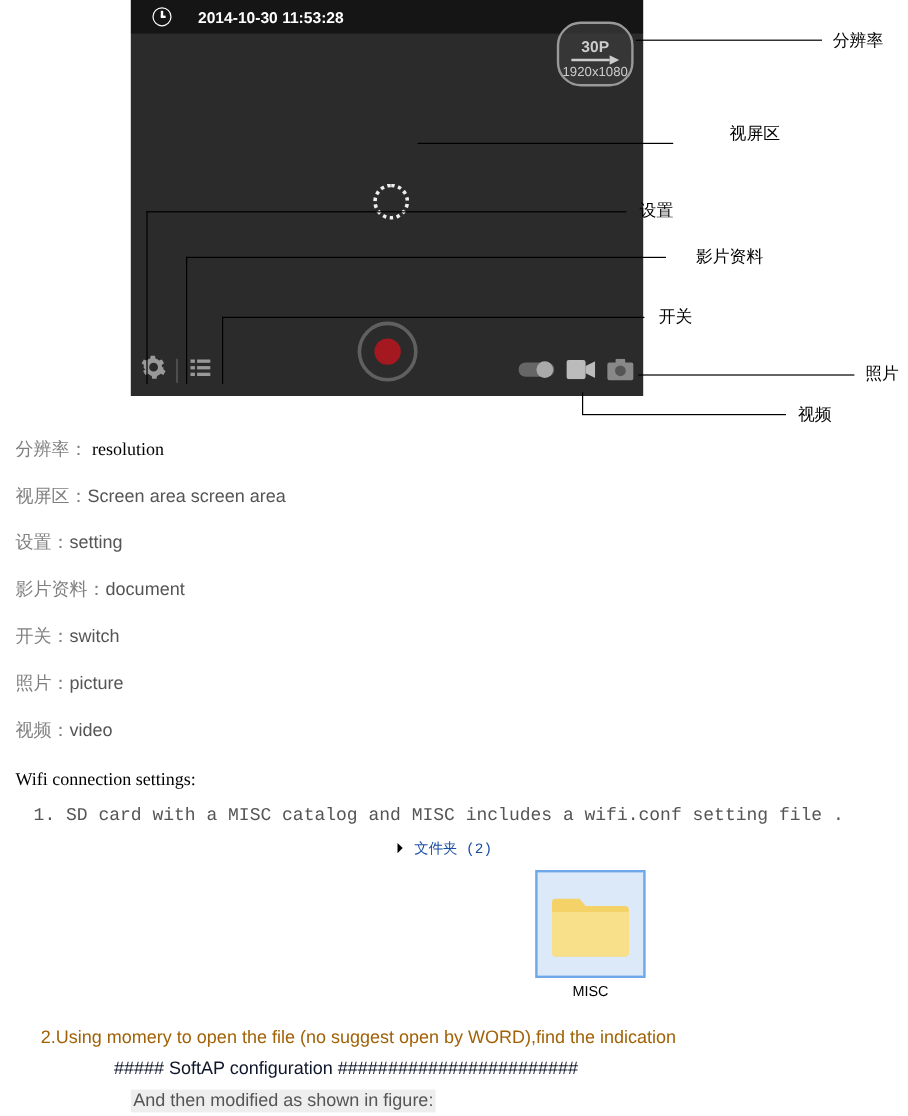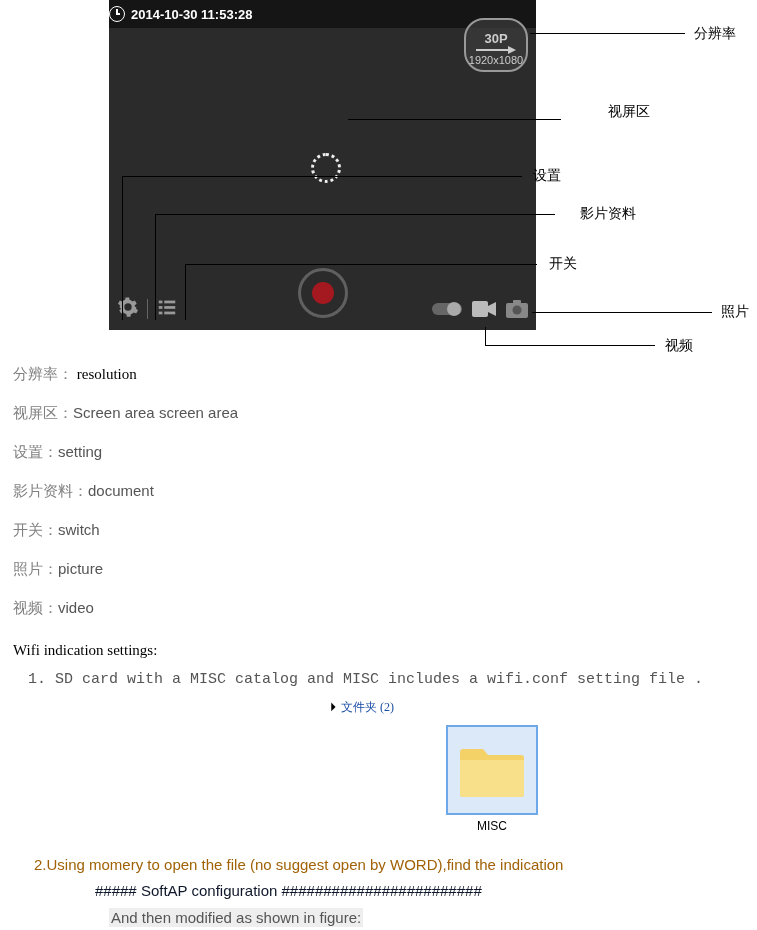--- a/index.html
+++ b/index.html
@@ -28,25 +28,26 @@
   }
   .camera-topbar {
     position: absolute;
     top: 0;
     left: 0;
     right: 0;
     height: 28px;
     background: rgba(0,0,0,0.5);
     display: flex;
     align-items: center;
-    padding-left: 0;
+    padding-left: 18px;
     color: #fff;
     font-family: Arial, sans-serif;
     font-size: 13px;
     font-weight: bold;
+    gap: 16px;
   }
   .clock-icon {
     width: 14px;
     height: 14px;
     border: 1.5px solid #fff;
     border-radius: 50%;
     margin-right: 6px;
     position: relative;
   }
   .clock-icon::before {
@@ -178,21 +179,21 @@
     left: 326px;
     top: 697px;
     width: 228px;
     height: 146px;
     border: 0;
     background: #fff;
   }
   .folder-fig .crumb {
     position: absolute;
     left: 4px; top: 2px;
-    font-family: Liberation Serif, serif;
+    font-family: Liberation Mono, monospace;
     font-size: 12px;
     color: #1a4ea3;
   }
   .folder-fig .crumb .caret {
     color: #000; margin-right: 2px;
   }
   .folder {
     position: absolute;
     top: 28px;
     width: 100px;
@@ -339,21 +340,21 @@
     <p><span>分辨率：</span><span class="black" style="font-family:'Times New Roman',serif"> resolution</span></p>
     <p><span>视屏区：</span><span class="gray2" style="font-family:Arial">Screen area screen area</span></p>
     <p><span>设置：</span><span class="gray2" style="font-family:Arial">setting</span></p>
     <p><span>影片资料：</span><span class="gray2" style="font-family:Arial">document</span></p>
     <p><span>开关：</span><span class="gray2" style="font-family:Arial">switch</span></p>
     <p><span>照片：</span><span class="gray2" style="font-family:Arial">picture</span></p>
     <p><span>视频：</span><span class="gray2" style="font-family:Arial">video</span></p>
   </div>
 
   <div class="wifi-section">
-    <p class="wifi-title">Wifi indication settings:</p>
+    <p class="wifi-title">Wifi connection settings:</p>
     <p class="step1">1. SD card with a MISC catalog and MISC includes a wifi.conf setting file .</p>
   </div>
 
   <div class="folder-fig">
     <div class="crumb">
       <span class="caret">⏵</span>
       <span>文件夹 (2)</span>
     </div>
     <div class="folder misc">
       <div class="box">

